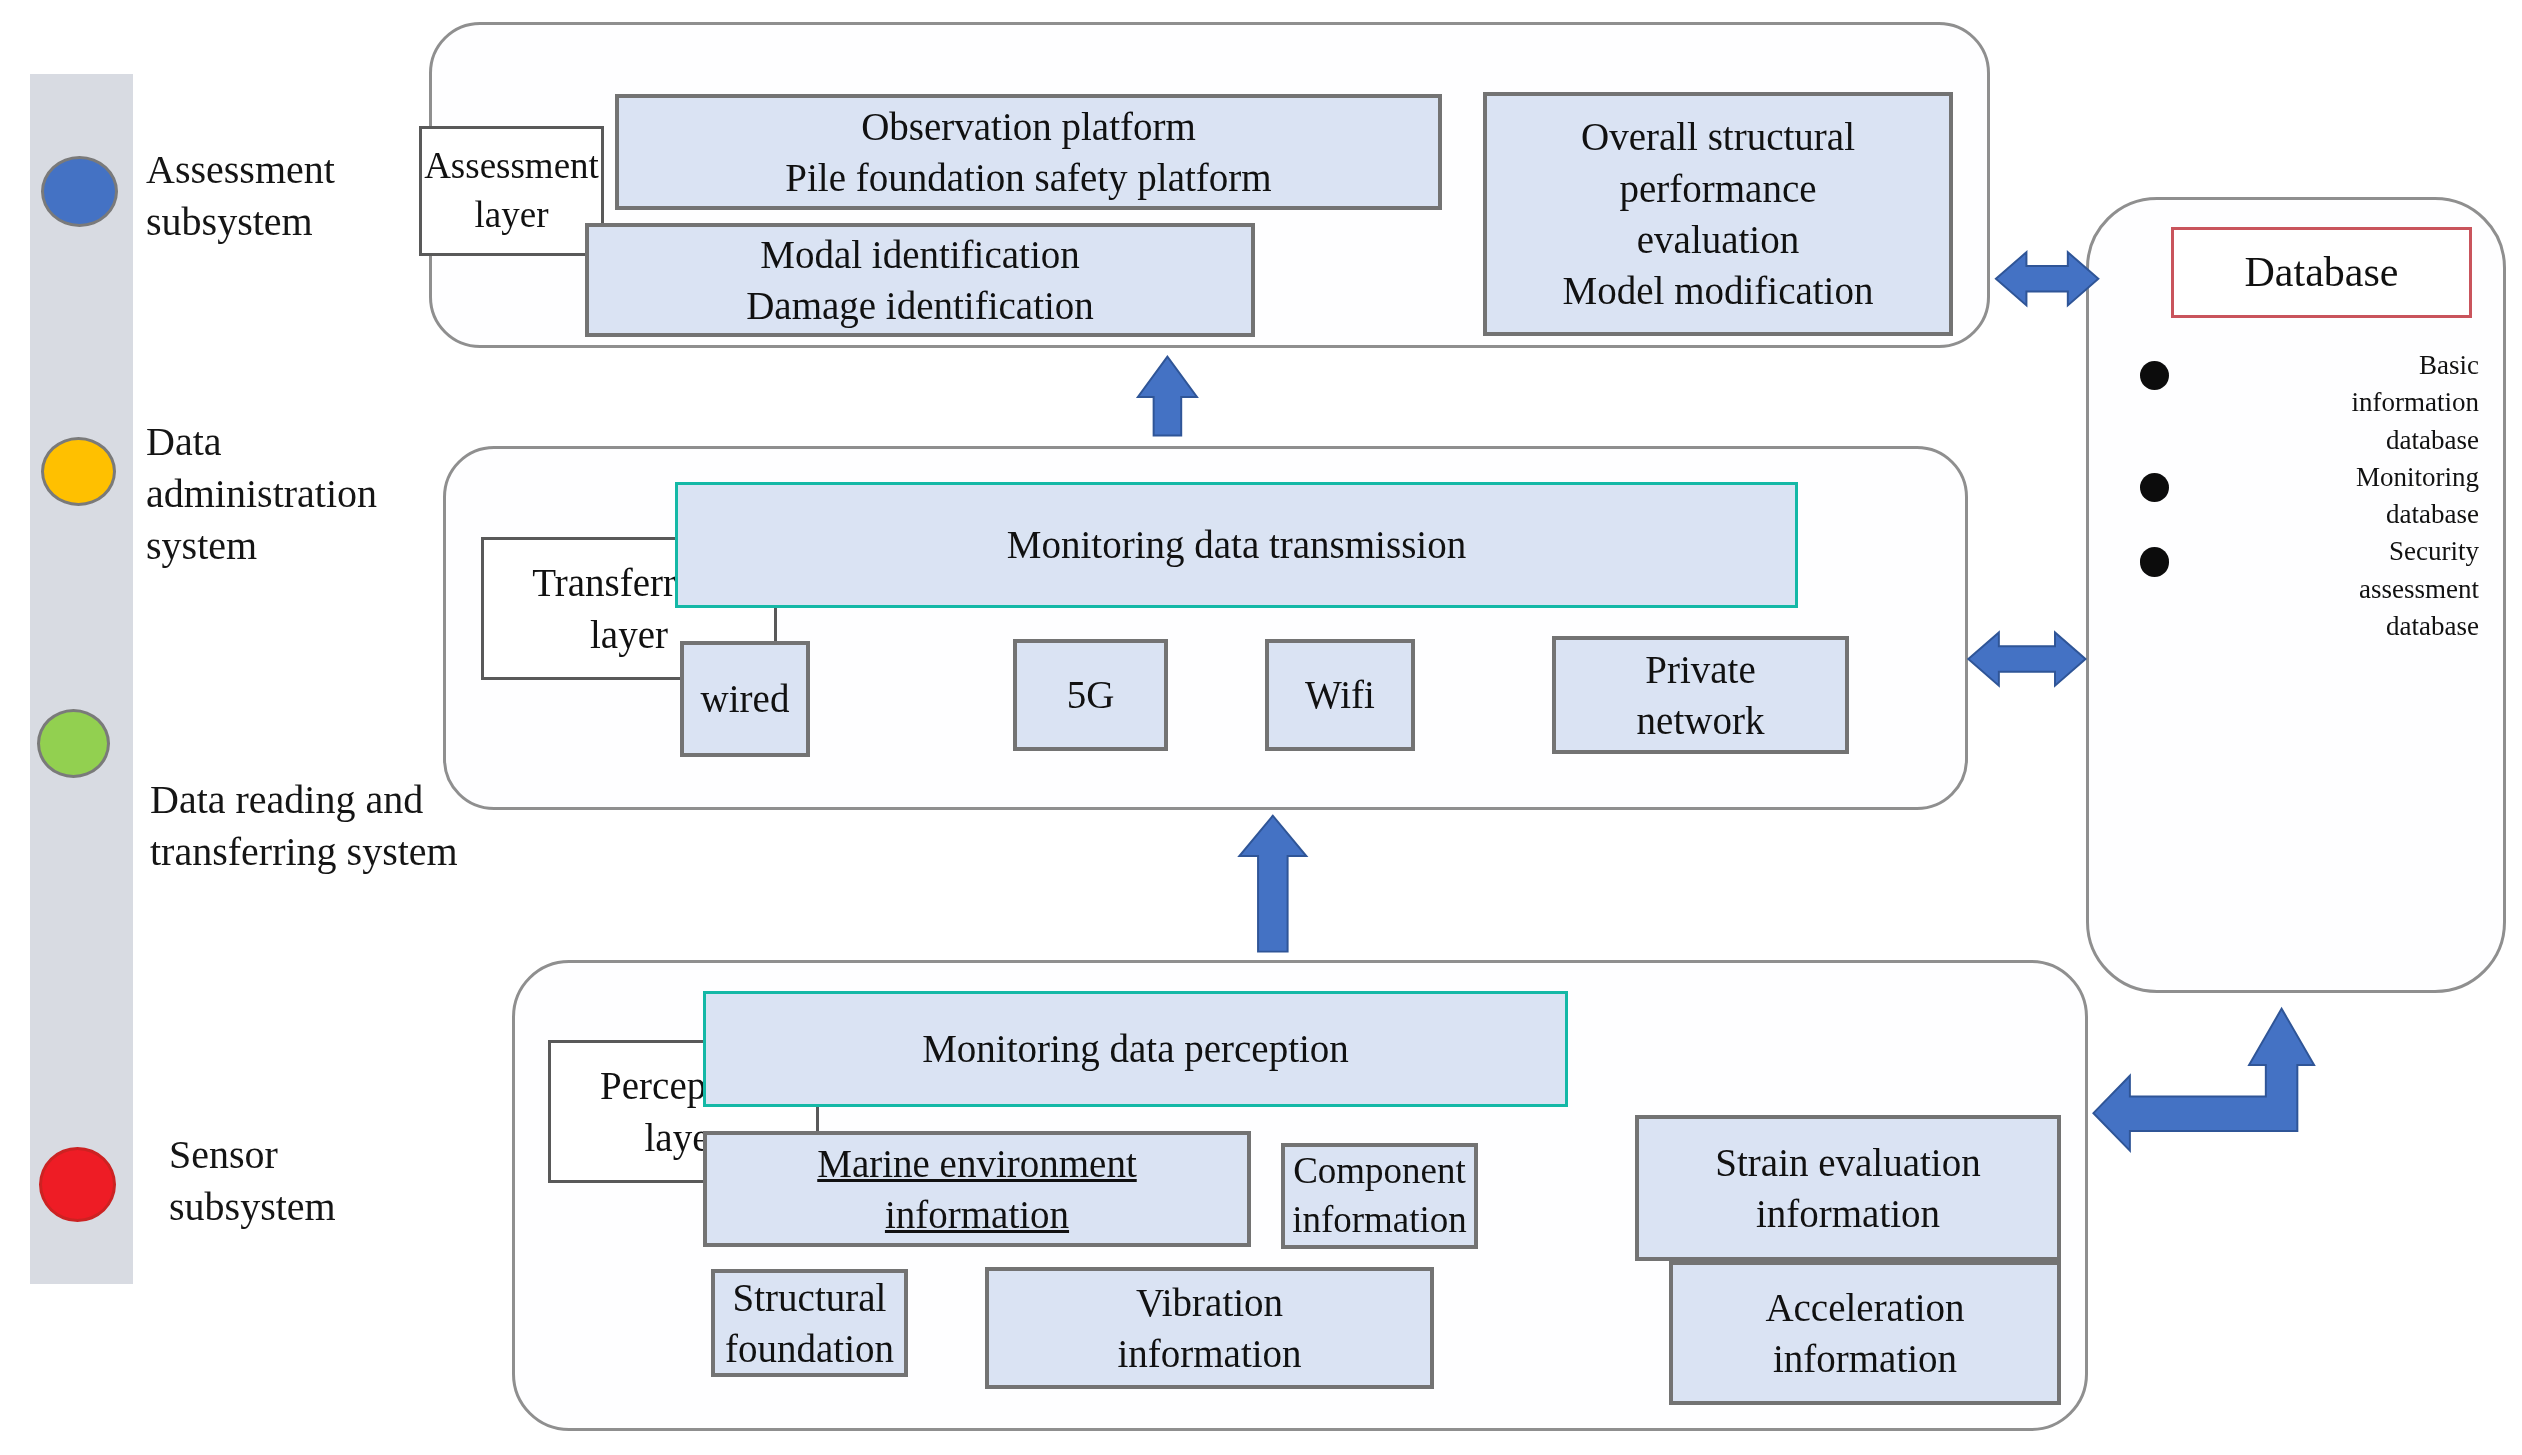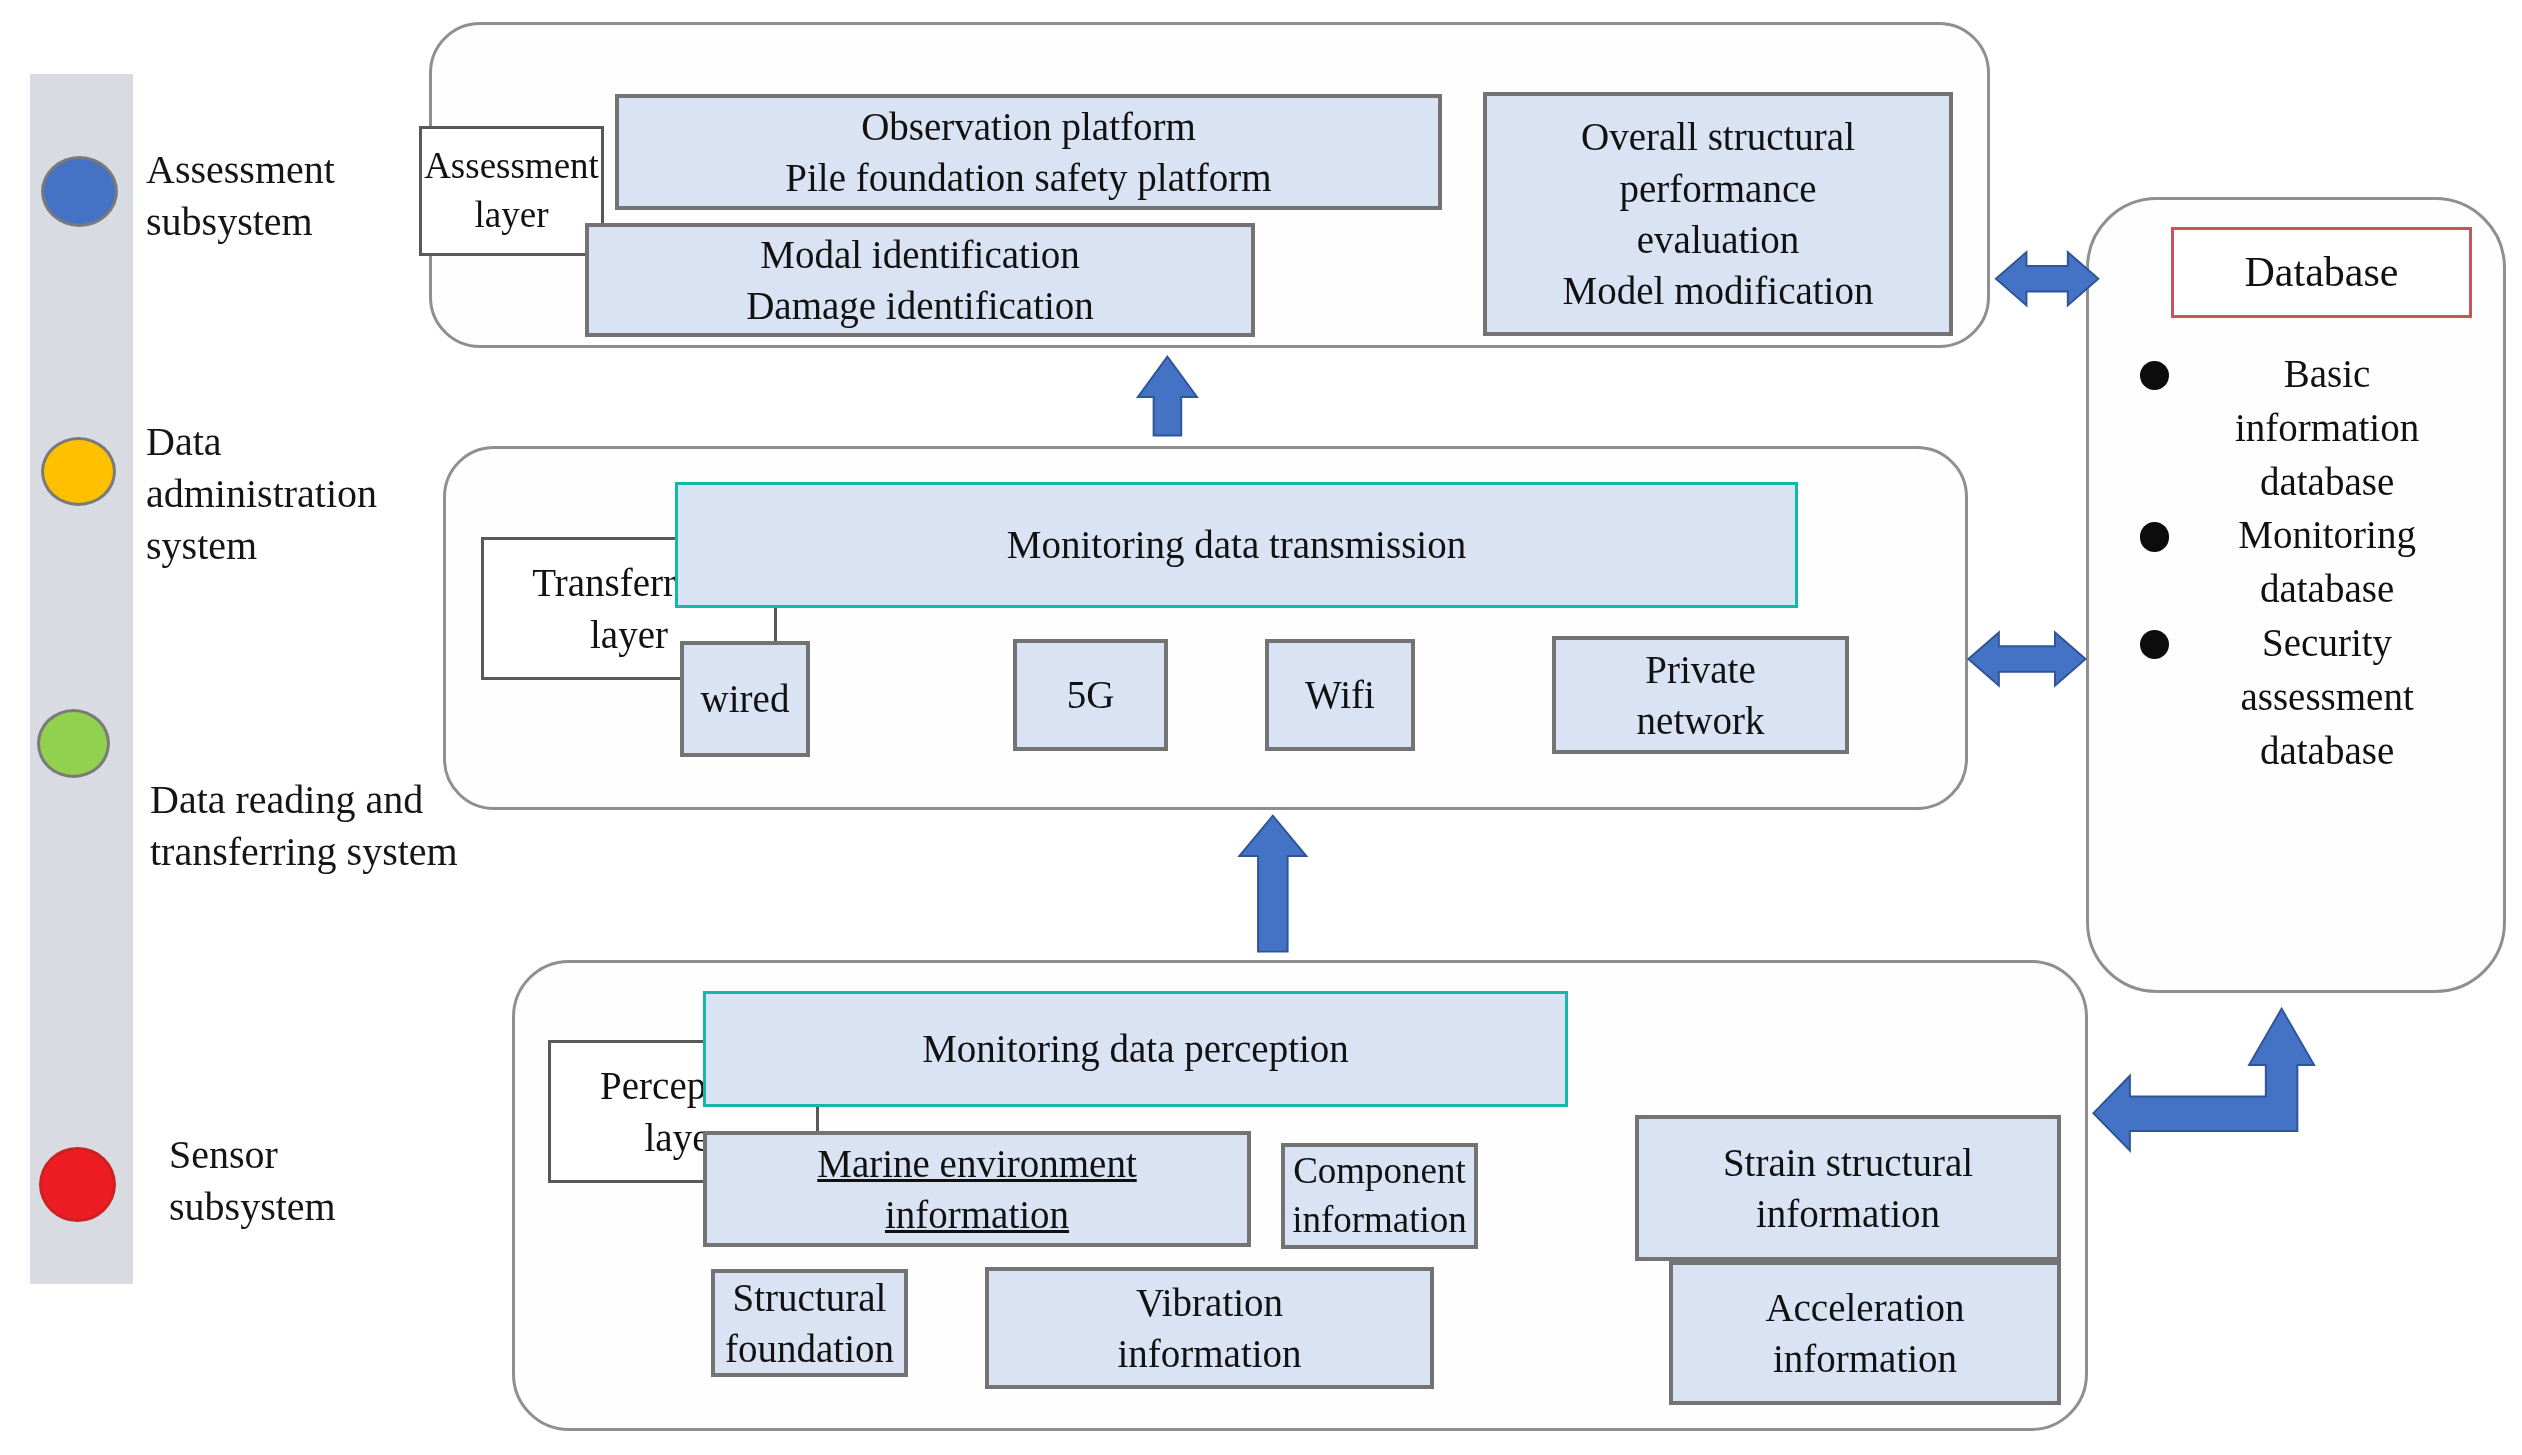--- a/index.html
+++ b/index.html
@@ -49,21 +49,21 @@
   .b-strain{left:1635px;top:1115px;width:426px;height:146px;}
   .b-structural{left:711px;top:1269px;width:197px;height:108px;}
   .b-vibration{left:985px;top:1267px;width:449px;height:122px;}
   .b-accel{left:1669px;top:1261px;width:392px;height:144px;}
   
   .b-db-title{left:2171px;top:227px;width:301px;height:91px;background:#fff;
               border:3px solid #C9545C;font-size:42px;}
   .db-list{left:2118px;top:347px;width:361px;display:flex;flex-direction:column;}
   .db-item{display:flex;align-items:flex-start;}
   .db-bullet{flex:0 0 auto;width:29.6px;height:29.6px;border-radius:50%;background:#0c0c0c;margin:13.8px 5.9px 0 21.7px;}
-  .db-text{flex:1;text-align:center;font-size:39px;line-height:1.38;white-space:pre-line;}
+  .db-text{flex:1;text-align:right;font-size:27px;line-height:1.38;white-space:pre-line;}
   .arrows{left:0;top:0;width:2523px;height:1456px;pointer-events:none;}
 </style>
 </head>
 <body>
 
 <div class="canvas">
 
   <div class="abs bar"></div>
   <div class="abs dot d1"></div>
   <div class="abs ltext t1">Assessment
@@ -104,21 +104,21 @@
   <div class="abs box bluebox b-private">Private
 network</div>
 
   <div class="abs box whitebox b-percep-label">Perception
 layer</div>
   <div class="abs box redblue b-perception">Monitoring data perception</div>
   <div class="abs box bluebox b-marine">Marine environment
 information</div>
   <div class="abs box bluebox b-component">Component
 information</div>
-  <div class="abs box bluebox b-strain">Strain structural
+  <div class="abs box bluebox b-strain">Strain evaluation
 information</div>
   <div class="abs box bluebox b-structural">Structural
 foundation</div>
   <div class="abs box bluebox b-vibration">Vibration
 information</div>
   <div class="abs box bluebox b-accel">Acceleration
 information</div>
 
   <div class="abs box b-db-title">Database</div>
   <div class="abs db-list">

